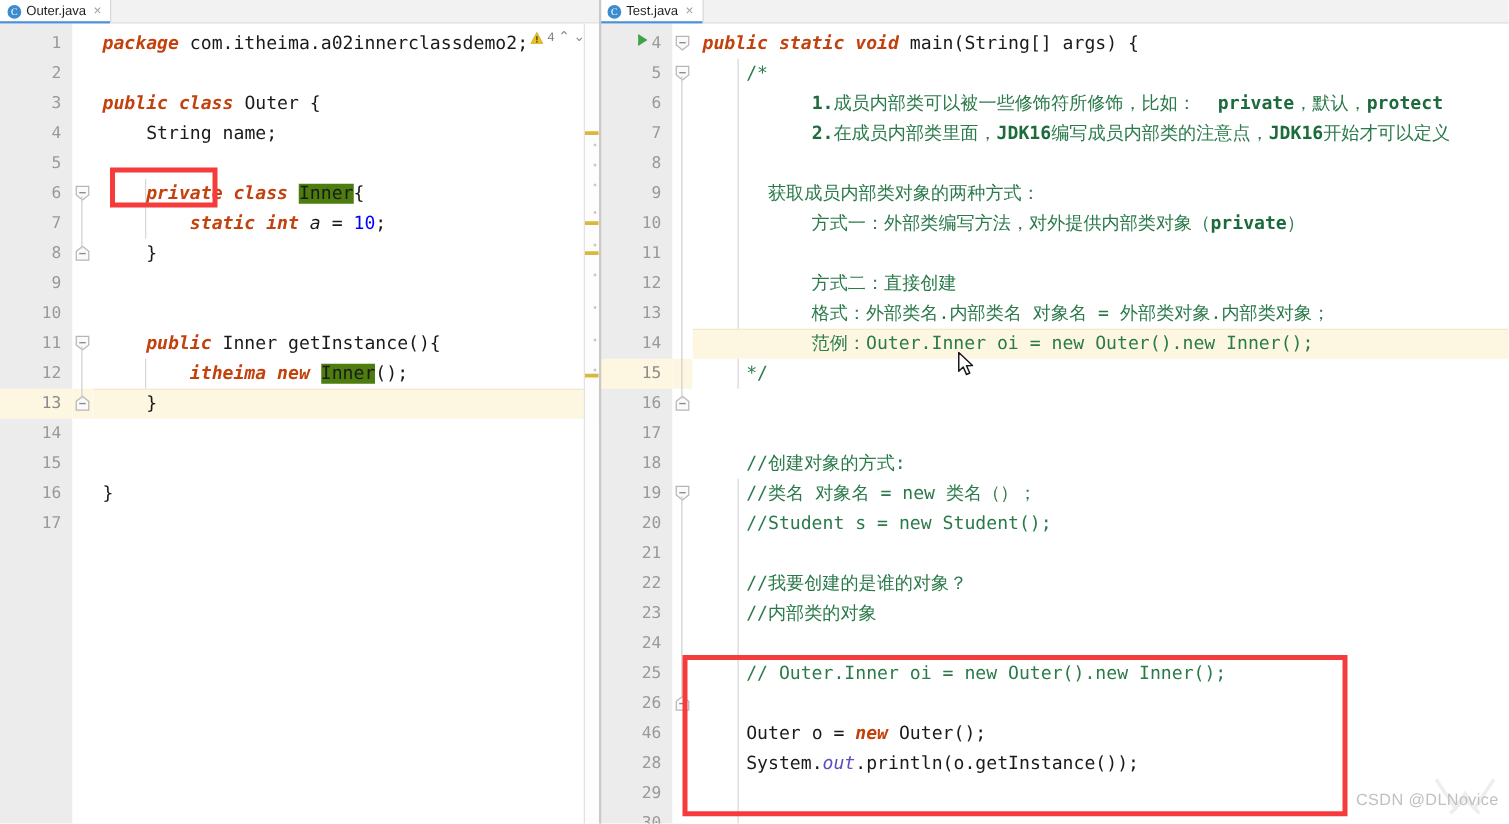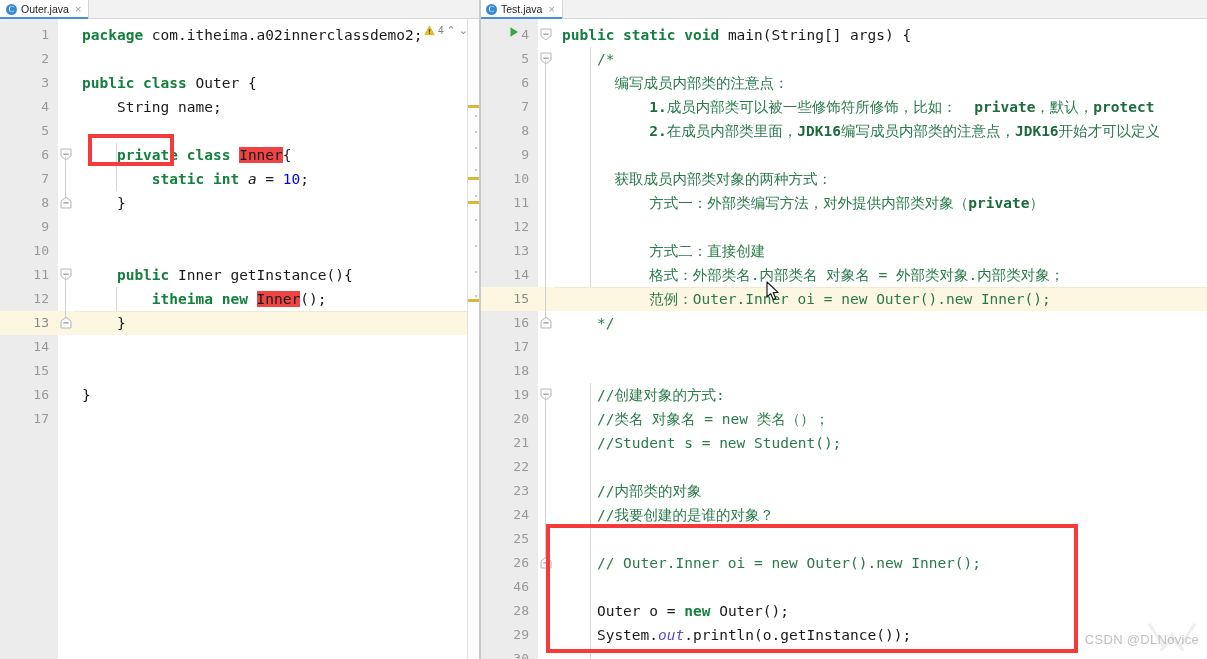--- a/index.html
+++ b/index.html
@@ -92,25 +92,25 @@
     white-space: pre; position: relative;
     padding-left: 8px;
   }
   .line.cur { background: #fdf7e2; }
   .line.cur::before{
     content:""; position:absolute; left:0; right:0; top:0; height:1px;
     background:#f2ead0;
   }
 
   
-  .kw   { color: #15803d; font-weight: bold; }
+  .kw   { color: #c2410c; font-weight: bold; font-style: italic; }
   .plain{ color: #1a1a1a; }
   .num  { color: #0000ff; }
   .fld  { color: #1a1a1a; font-style: italic; }
-  .cls-hl { background: #ef4444; }
+  .cls-hl { background: #4d7c0f; }
   .cmt  { color: #2a7a4a; }
   .cmt-b{ color: #1d6b3c; font-weight: bold; }
   .st   { color: #5a4fbf; font-style: italic; }
 
   
   .indent-guide {
     position: absolute; width: 1px; background: #d8d8d8; top: 0;
   }
 
   
@@ -407,39 +407,38 @@
           <div class="fcell"></div>
           <div class="fcell"></div>
           <div class="foldline" style="top: 42px; height: 258px;"></div>
           <div class="foldline" style="top: 378px; height: 162px;"></div>
         </div>
       <div class="codearea" id="codeR">
         <div class="indent-guide" style="left:36px; top:28px; height:264px;"></div>
         <div class="indent-guide" style="left:36px; top:364px; height:280px;"></div>
       <div class="line"><span class="kw">public static void </span><span class="plain">main(String[] args) {</span></div>
           <div class="line"><span class="cmt">    /*</span></div>
-          <div class="line"><span class="cmt">      编写成员内部类的注意点：</span></div>
           <div class="line"><span class="cmt">          </span><span class="cmt-b">1.</span><span class="cmt">成员内部类可以被一些修饰符所修饰，比如：  </span><span class="cmt-b">private</span><span class="cmt">，默认，</span><span class="cmt-b">protect</span></div>
           <div class="line"><span class="cmt">          </span><span class="cmt-b">2.</span><span class="cmt">在成员内部类里面，</span><span class="cmt-b">JDK16</span><span class="cmt">编写成员内部类的注意点，</span><span class="cmt-b">JDK16</span><span class="cmt">开始才可以定义</span></div>
           <div class="line">&nbsp;</div>
           <div class="line"><span class="cmt">      获取成员内部类对象的两种方式：</span></div>
           <div class="line"><span class="cmt">          方式一：外部类编写方法，对外提供内部类对象（</span><span class="cmt-b">private</span><span class="cmt">）</span></div>
           <div class="line">&nbsp;</div>
           <div class="line"><span class="cmt">          方式二：直接创建</span></div>
           <div class="line"><span class="cmt">          格式：外部类名.内部类名 对象名 = 外部类对象.内部类对象；</span></div>
           <div class="line cur"><span class="cmt">          范例：</span><span class="cmt">Outer.Inner oi = new Outer().new Inner();</span></div>
           <div class="line"><span class="cmt">    */</span></div>
           <div class="line">&nbsp;</div>
           <div class="line">&nbsp;</div>
           <div class="line"><span class="cmt">    //创建对象的方式:</span></div>
           <div class="line"><span class="cmt">    //类名 对象名 = new 类名（）；</span></div>
           <div class="line"><span class="cmt">    //Student s = new Student();</span></div>
           <div class="line">&nbsp;</div>
+          <div class="line"><span class="cmt">    //我要创建的是谁的对象？</span></div>
           <div class="line"><span class="cmt">    //内部类的对象</span></div>
-          <div class="line"><span class="cmt">    //我要创建的是谁的对象？</span></div>
           <div class="line">&nbsp;</div>
           <div class="line"><span class="cmt">    // Outer.Inner oi = new Outer().new Inner();</span></div>
           <div class="line">&nbsp;</div>
           <div class="line"><span class="plain">    </span><span class="plain">Outer o = </span><span class="kw">new </span><span class="plain">Outer();</span></div>
           <div class="line"><span class="plain">    </span><span class="plain">System.</span><span class="st">out</span><span class="plain">.println(o.getInstance());</span></div>
           <div class="line">&nbsp;</div>
         </div>
 
     </div>
   </div>

